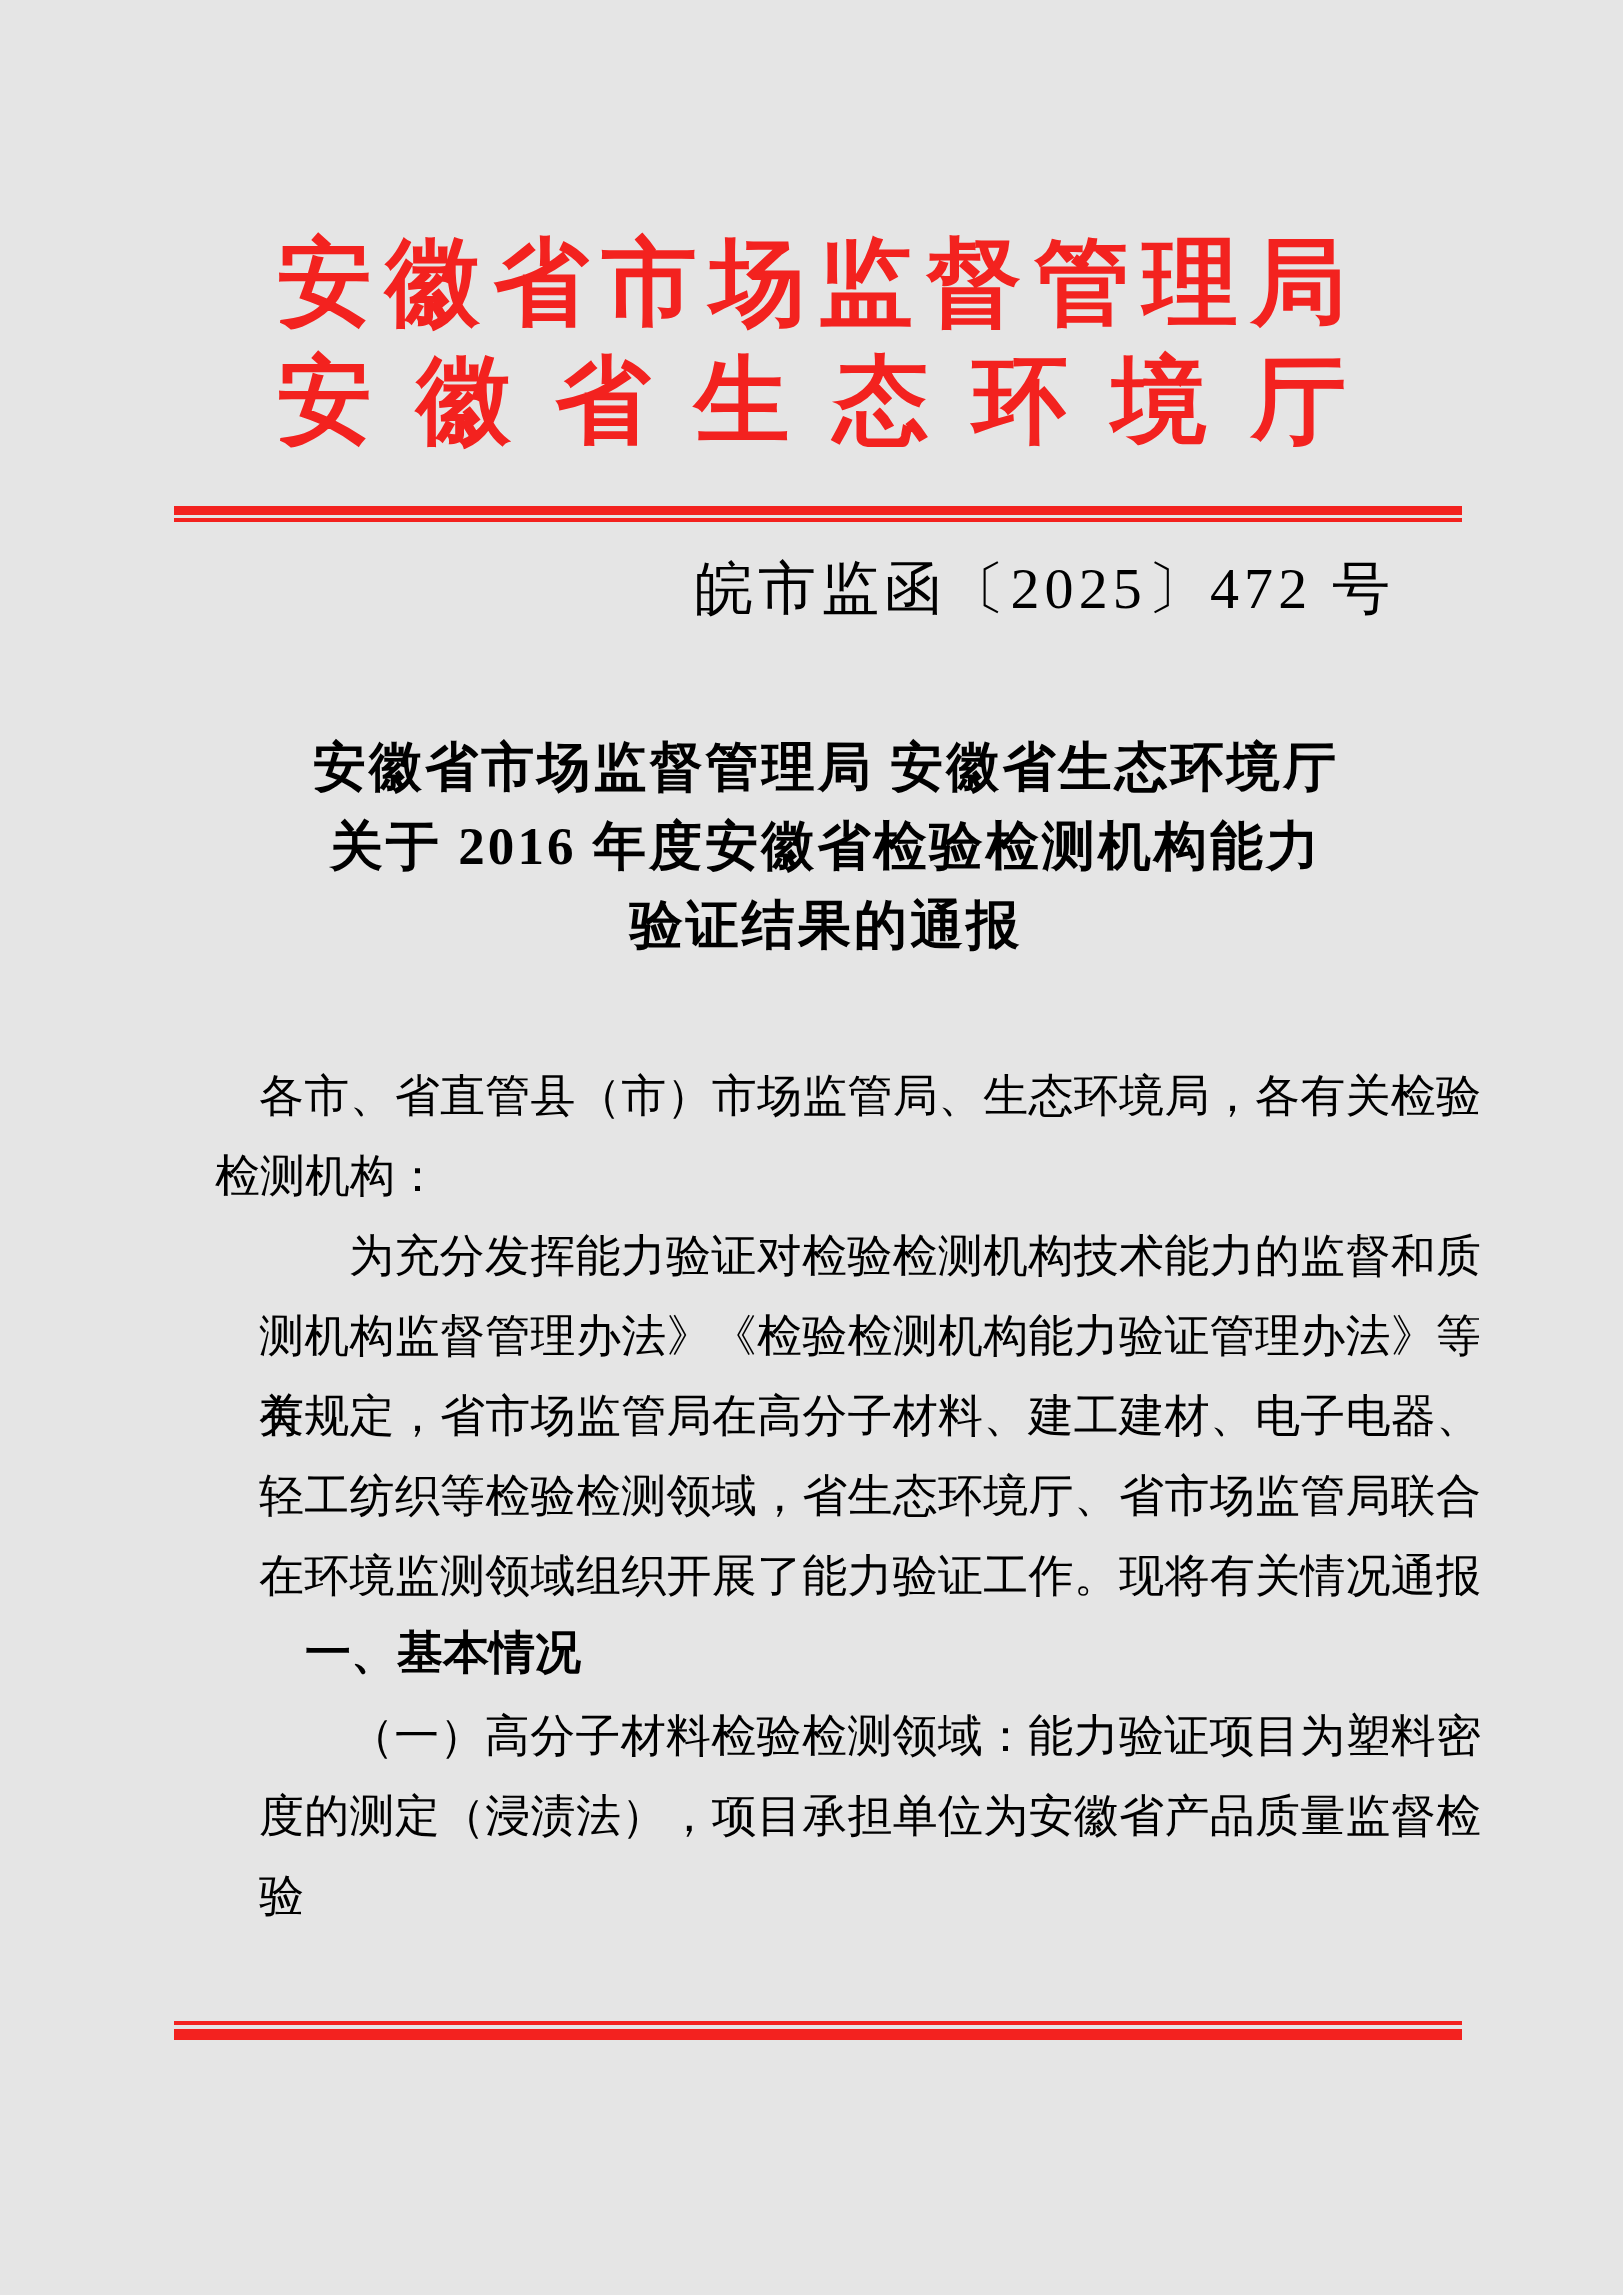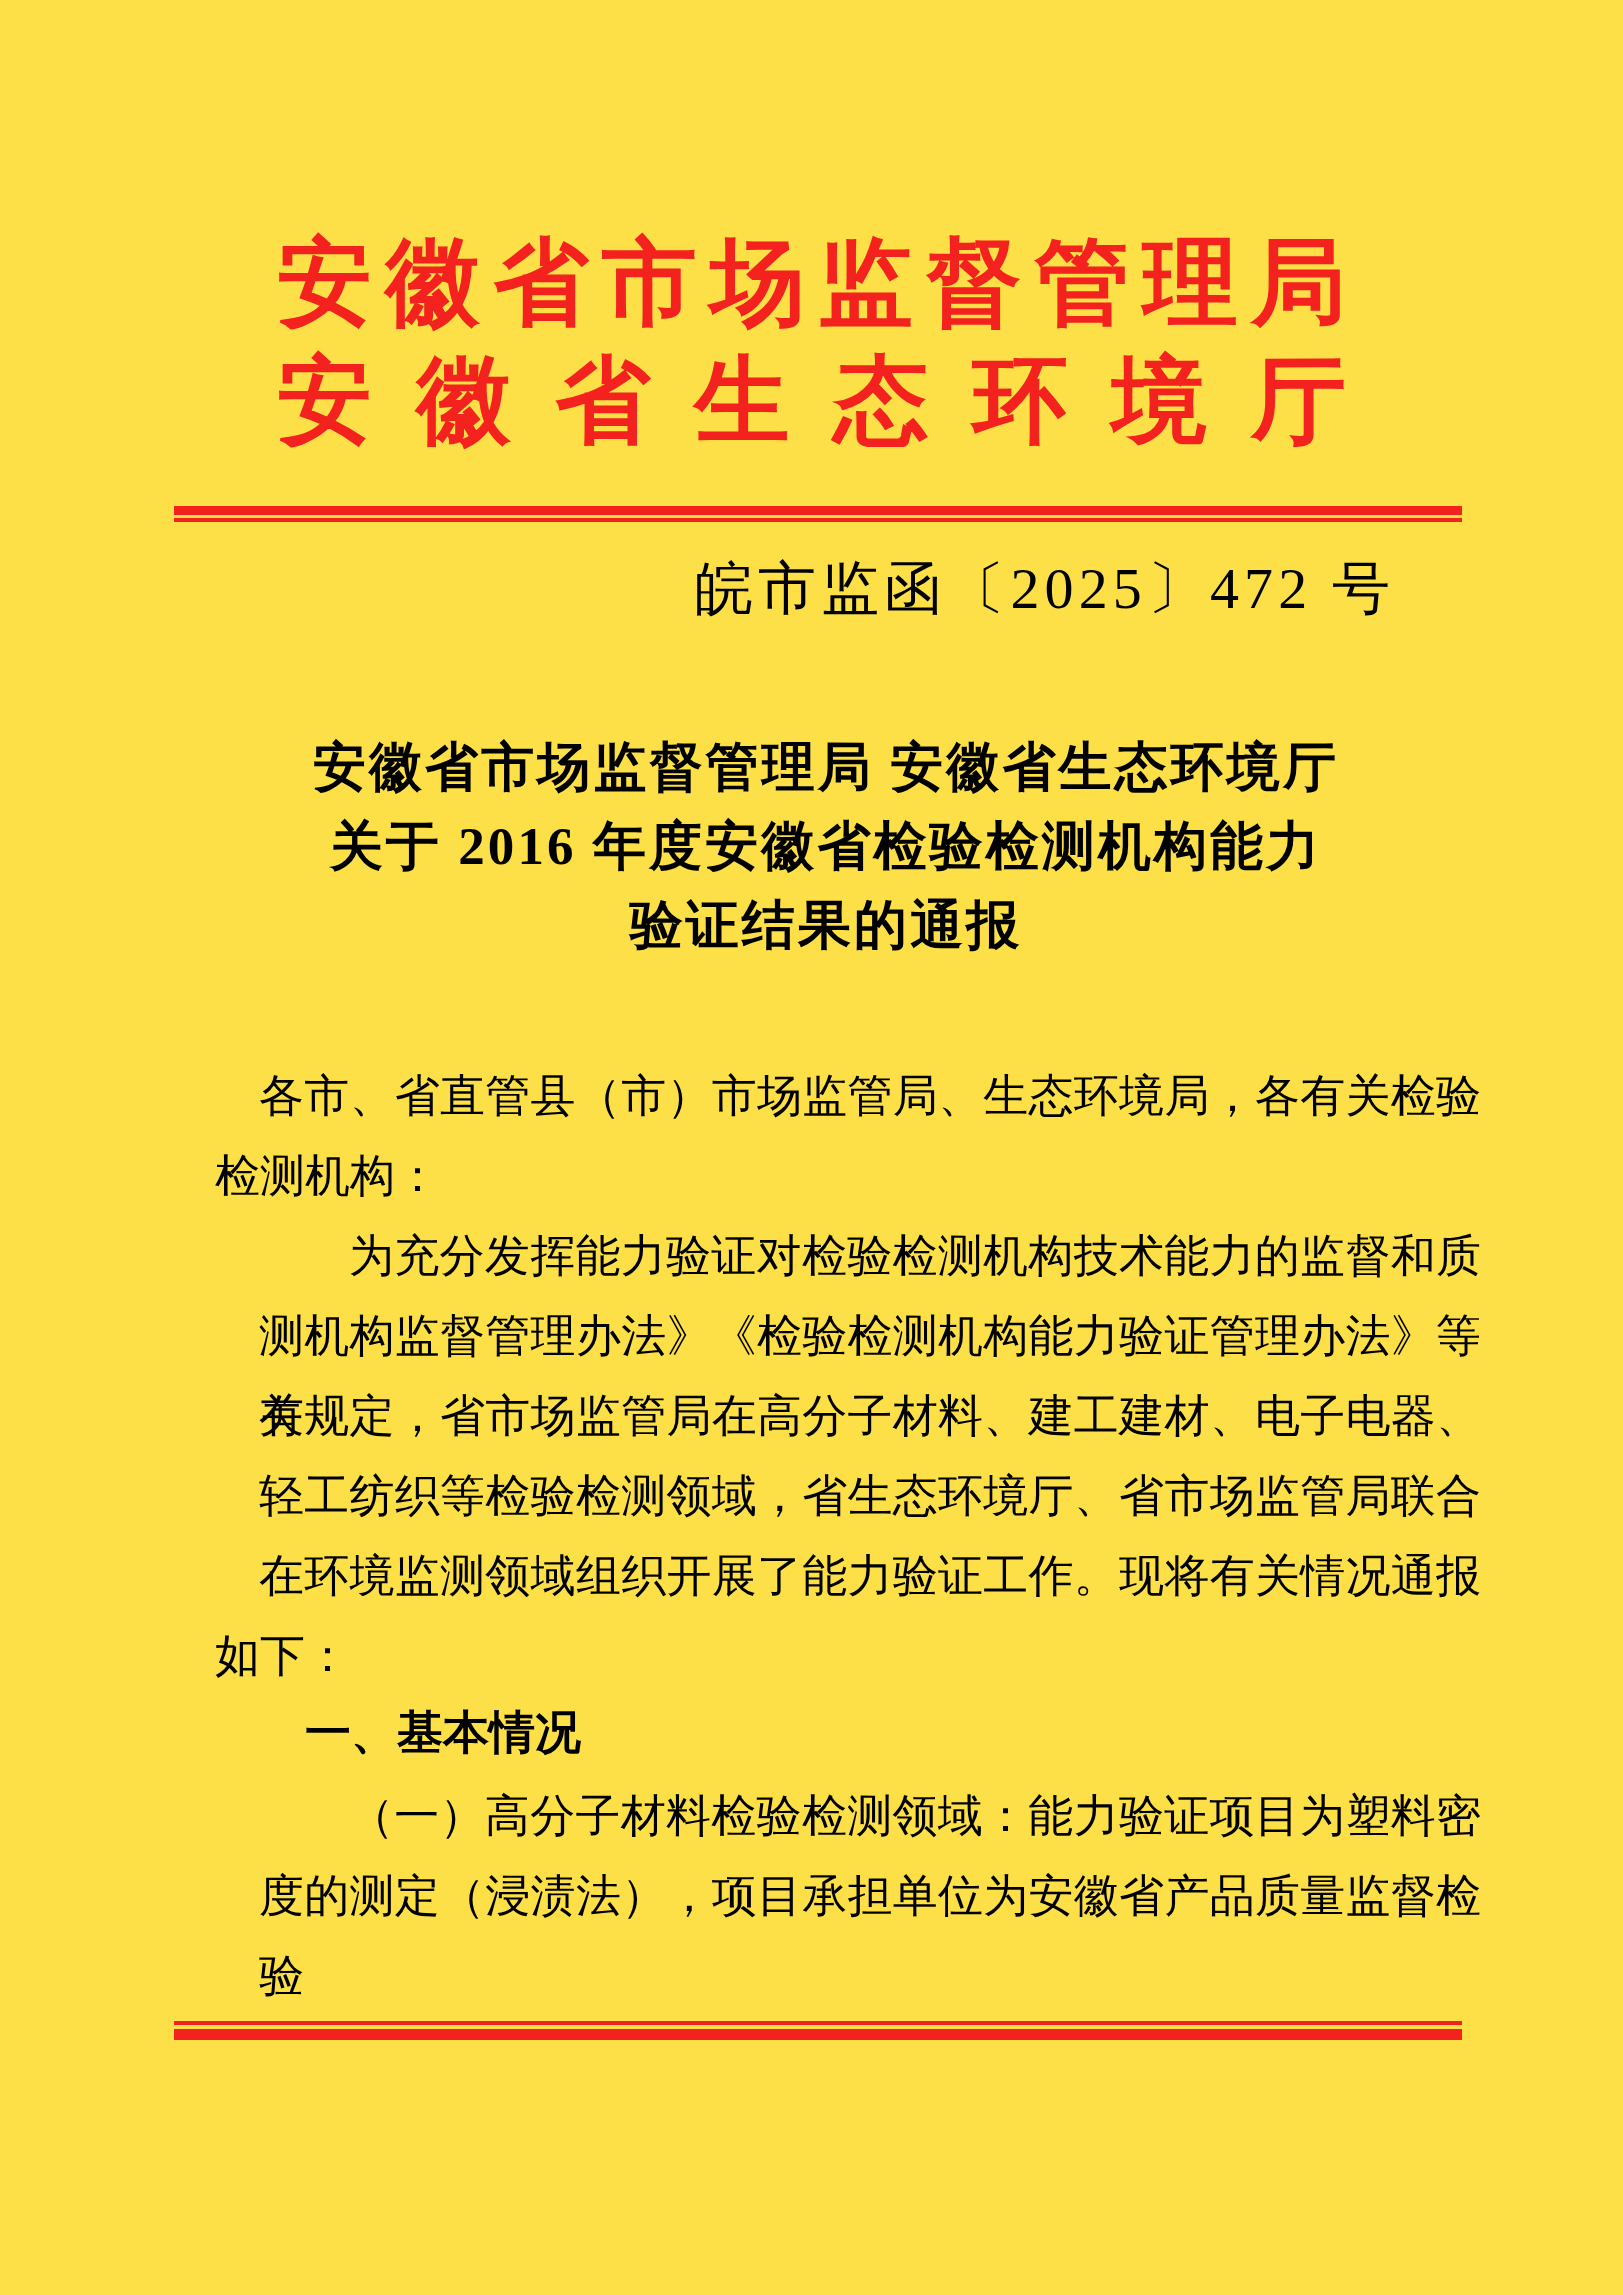--- a/index.html
+++ b/index.html
@@ -4,21 +4,21 @@
 <style>
   html, body {
     margin: 0;
     padding: 0;
     background: #888;
   }
   .page {
     position: relative;
     width: 1623px;
     height: 2295px;
-    background: #fde047;
+    background: #e5e5e5;
     margin: 0 auto;
     overflow: hidden;
     font-family: "Liberation Serif", "DejaVu Serif", serif;
     color: #000000;
   }
 
   
   .letterhead-line {
     position: absolute;
     left: 277px;
@@ -118,21 +118,20 @@
   </div>
 
   <div class="body-block">
     <div class="body-line just">各市、省直管县（市）市场监管局、生态环境局，各有关检验</div>
     <div class="body-line">检测机构：</div>
     <div class="body-line just indent">为充分发挥能力验证对检验检测机构技术能力的监督和质</div>
     <div class="body-line just">测机构监督管理办法》《检验检测机构能力验证管理办法》等有</div>
     <div class="body-line just">关规定，省市场监管局在高分子材料、建工建材、电子电器、</div>
     <div class="body-line just">轻工纺织等检验检测领域，省生态环境厅、省市场监管局联合</div>
     <div class="body-line just">在环境监测领域组织开展了能力验证工作。现将有关情况通报</div>
-    <div class="body-line">如下：</div>
     <div class="body-line heading indent">一、基本情况</div>
     <div class="body-line just indent">（一）高分子材料检验检测领域：能力验证项目为塑料密</div>
     <div class="body-line just">度的测定（浸渍法），项目承担单位为安徽省产品质量监督检验</div>
   </div>
 
   <div class="rule rule-bottom-thin"></div>
   <div class="rule rule-bottom-thick"></div>
 
 </div>
 

